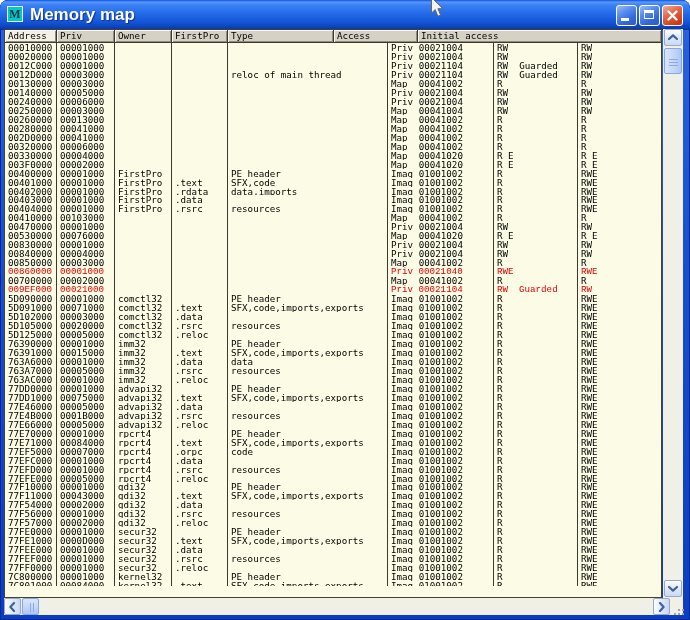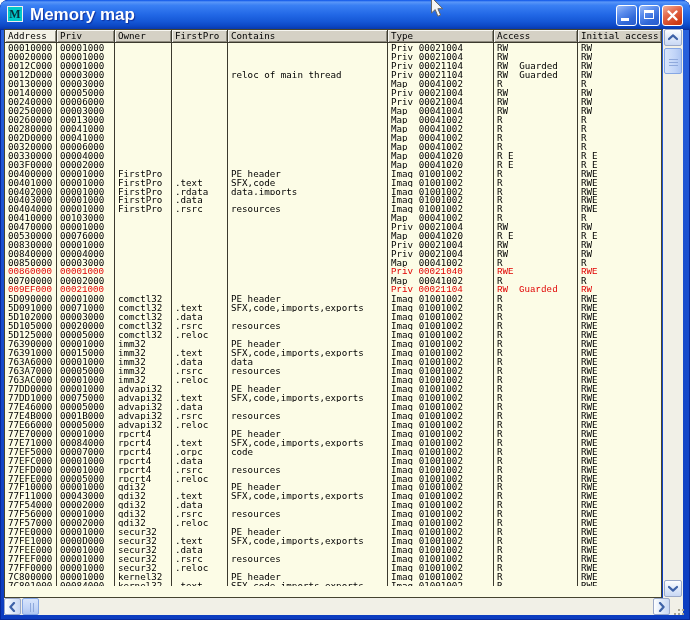--- a/index.html
+++ b/index.html
@@ -90,21 +90,20 @@
       </div>
     </div>
   </div>
 
   <div class="table">
     <div class="hdr">
         <div class="hcell c0 sorted">Address</div>
         <div class="hcell c1">Priv</div>
         <div class="hcell c2">Owner</div>
         <div class="hcell c3">FirstPro</div>
-        <div class="hcell c4">Contains</div>
         <div class="hcell c5">Type</div>
         <div class="hcell c6">Access</div>
         <div class="hcell c7">Initial access</div>
       </div>
     <div class="rows">
         <div class="row">
           <div class="cell c0">00010000</div>
           <div class="cell c1">00001000</div>
           <div class="cell c2"></div>
           <div class="cell c3"></div>

